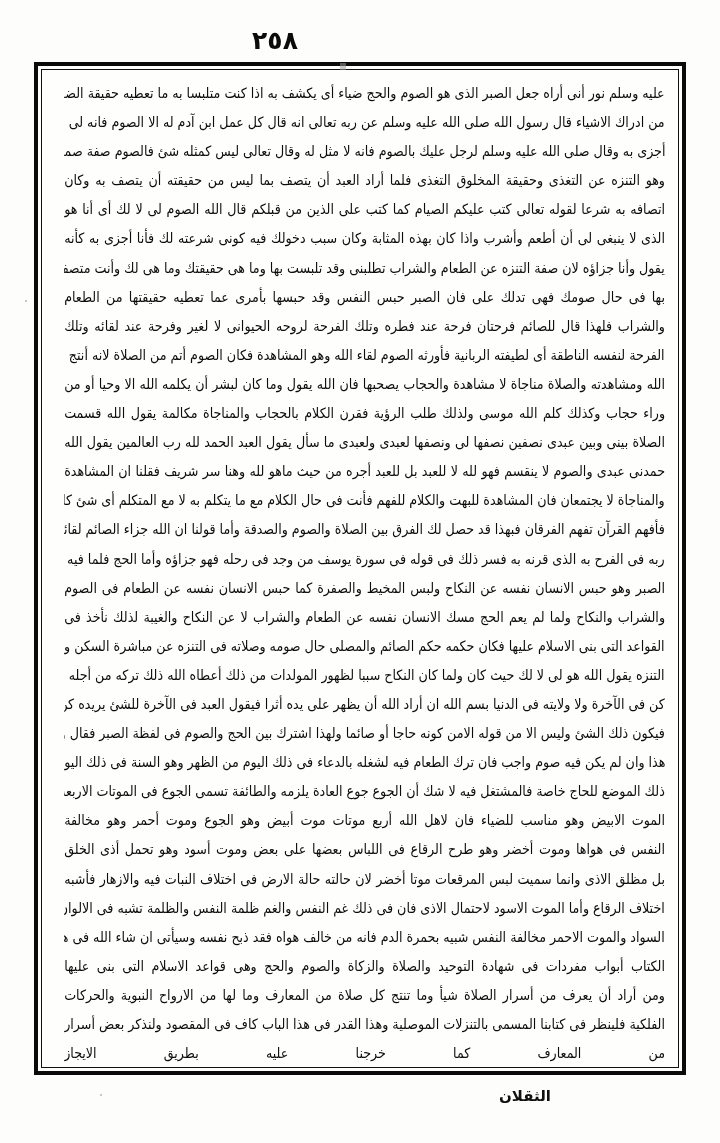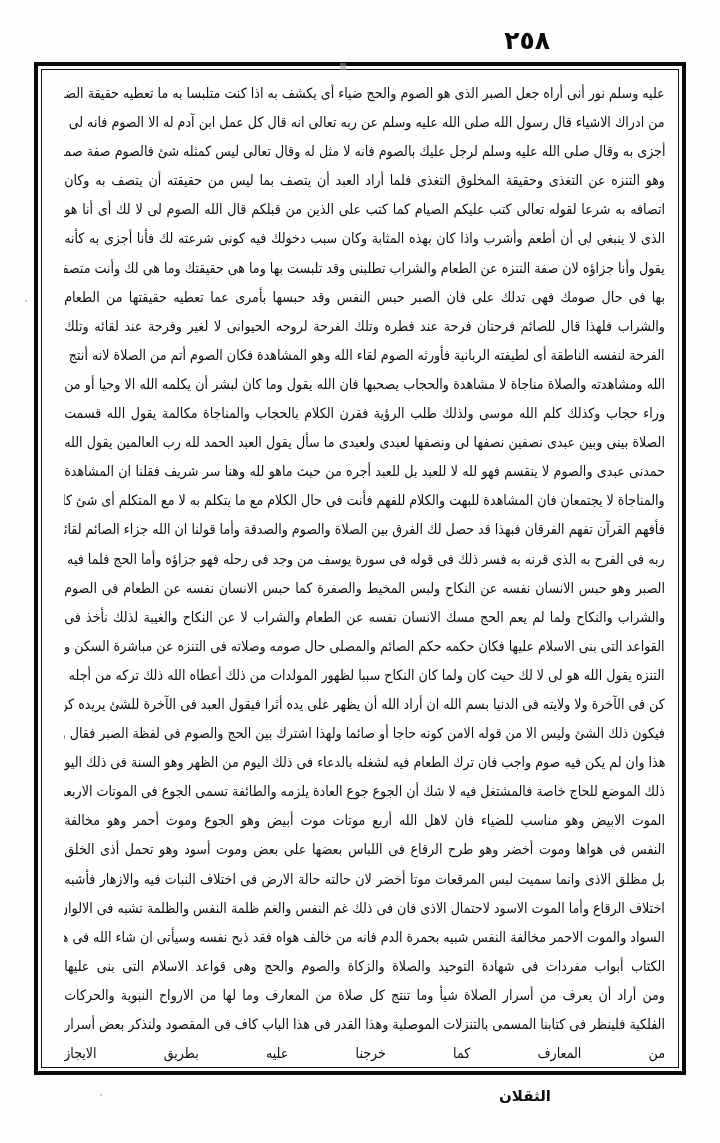--- a/index.html
+++ b/index.html
@@ -19,20 +19,21 @@
     overflow: hidden;
     box-sizing: border-box;
   }
 
   
   .folio {
     position: absolute;
     top: 26px;
     left: 0;
     right: 0;
+    text-align: center;
     direction: rtl;
   }
   .folio .num {
     display: inline-block;
     margin-right: 170px;
     font-family: "DejaVu Sans", sans-serif;
     font-size: 25px;
     font-weight: bold;
     letter-spacing: 1px;
     color: #0b0b0b;

